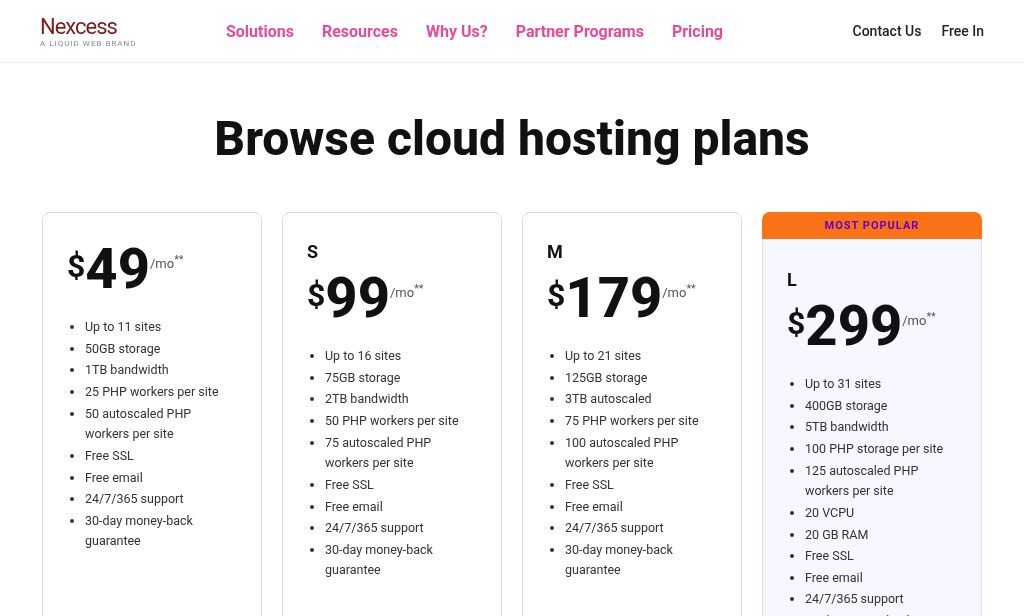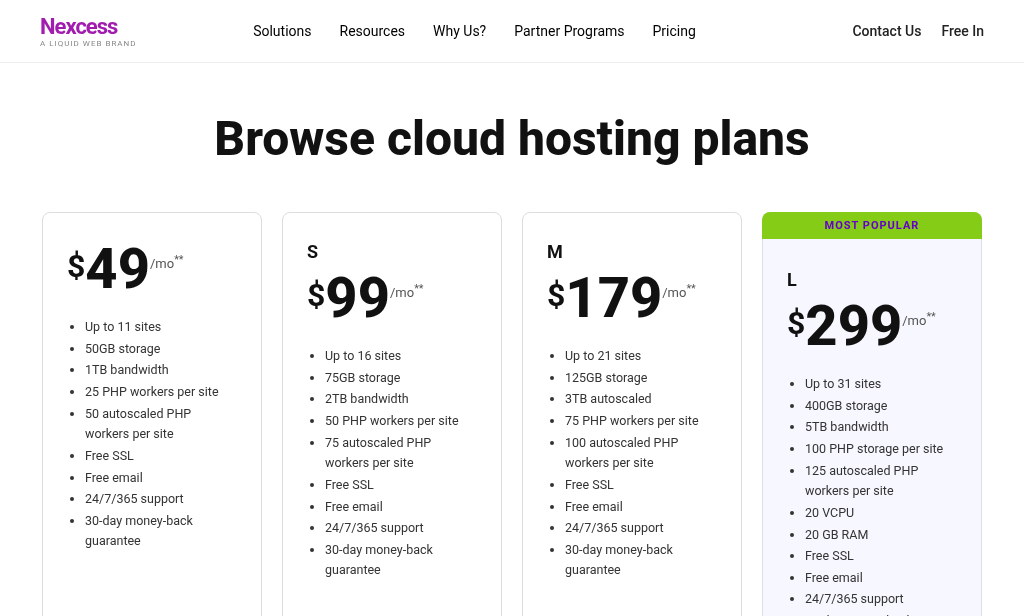--- a/index.html
+++ b/index.html
@@ -4,45 +4,45 @@
   <style>
     * { margin: 0; padding: 0; box-sizing: border-box; }
     body { font-family: -apple-system, BlinkMacSystemFont, 'Segoe UI', Roboto, sans-serif; background: #fff; color: #222; }
 
     
     .nav {
       display: flex; align-items: center; justify-content: space-between;
       padding: 14px 40px; border-bottom: 1px solid #eee;
     }
     .nav-logo { display: flex; flex-direction: column; }
-    .nav-logo .logo-main { font-size: 22px; font-weight: 700; letter-spacing: -1px; color: #a21caf; }
+    .nav-logo .logo-main { font-size: 22px; font-weight: 400; letter-spacing: -1px; color: #7f1d1d; }
     .nav-logo .logo-sub { font-size: 8px; color: #888; letter-spacing: 1px; text-transform: uppercase; }
     .nav-links { display: flex; gap: 28px; }
-    .nav-links a { text-decoration: none; color: #000000; font-size: 14px; font-weight: 400; }
+    .nav-links a { text-decoration: none; color: #ec4899; font-size: 16px; font-weight: 700; }
     .nav-actions { display: flex; gap: 20px; margin-left: 40px; }
     .nav-actions a { text-decoration: none; color: #222; font-size: 14px; font-weight: 500; }
 
     
     .hero { text-align: center; padding: 48px 20px 36px; }
     .hero h1 { font-size: 48px; font-weight: 800; color: #111; line-height: 1.15; }
 
     
     .plans-container { display: flex; justify-content: center; gap: 20px; padding: 10px 40px 40px; }
 
     .plan-card {
       border: 1px solid #ddd; border-radius: 8px; padding: 28px 24px 24px;
       width: 220px; display: flex; flex-direction: column; background: #fff;
       position: relative;
     }
     .plan-card.popular {
       border-color: #dde; background: #f7f7ff;
     }
     .popular-badge {
       position: absolute; top: -1px; left: -1px; right: -1px;
-      background: #84cc16; border-radius: 8px 8px 0 0;
+      background: #f97316; border-radius: 8px 8px 0 0;
       text-align: center; padding: 7px 1px; font-size: 11px;
       font-weight: 700; color: #6600cc; letter-spacing: 1px; text-transform: uppercase;
     }
     .plan-card.popular .plan-name { margin-top: 28px; }
 
     .plan-name { font-size: 18px; font-weight: 700; color: #111; margin-bottom: 8px; }
 
     .plan-price { display: flex; align-items: flex-start; margin-bottom: 20px; }
     .plan-price .currency { font-size: 32px; font-weight: 700; color: #111; margin-top: 6px; }
     .plan-price .amount { font-size: 56px; font-weight: 800; color: #111; line-height: 1; }

